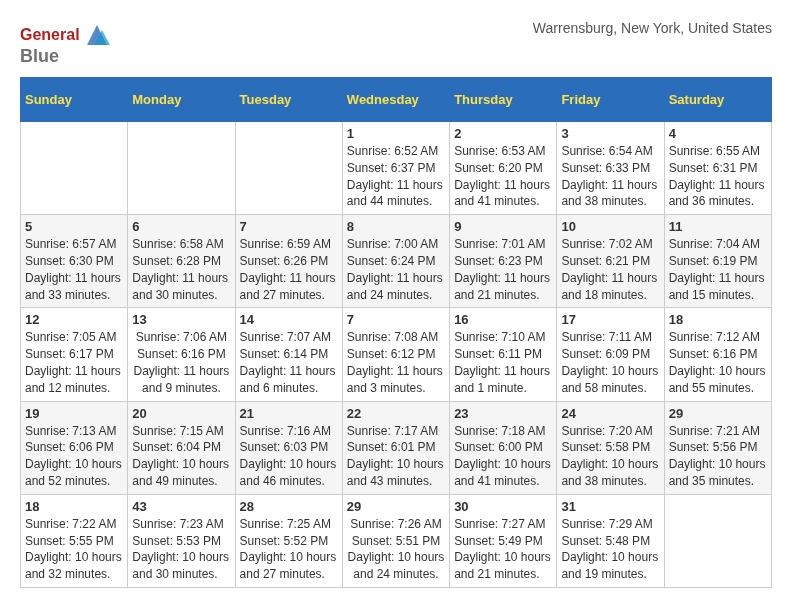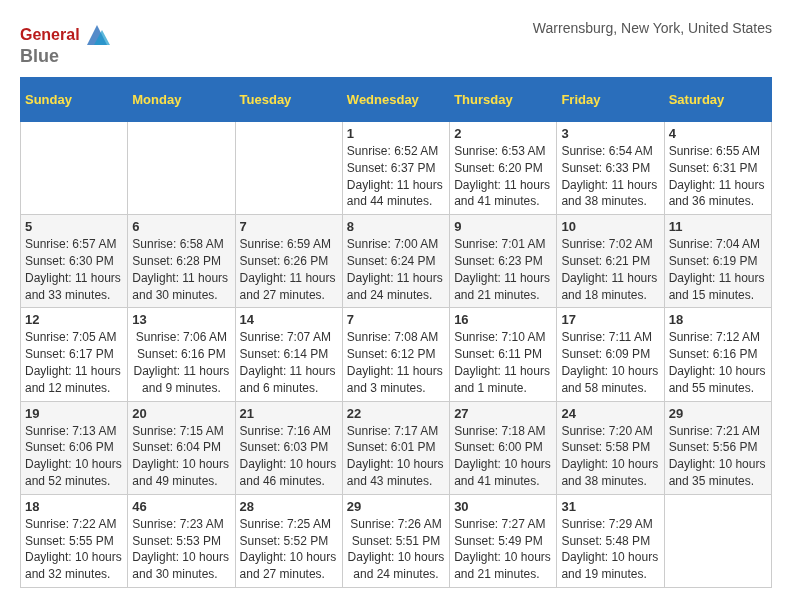--- a/index.html
+++ b/index.html
@@ -262,21 +262,21 @@
 Sunset: 6:03 PM
 Daylight: 10 hours and 46 minutes.</div>
         </td>
         <td>
           <span class="day-num">22</span>
           <div class="day-info" style="white-space: pre-line;">Sunrise: 7:17 AM
 Sunset: 6:01 PM
 Daylight: 10 hours and 43 minutes.</div>
         </td>
         <td>
-          <span class="day-num">27</span>
+          <span class="day-num">23</span>
           <div class="day-info" style="white-space: pre-line;">Sunrise: 7:18 AM
 Sunset: 6:00 PM
 Daylight: 10 hours and 41 minutes.</div>
         </td>
         <td>
           <span class="day-num">24</span>
           <div class="day-info" style="white-space: pre-line;">Sunrise: 7:20 AM
 Sunset: 5:58 PM
 Daylight: 10 hours and 38 minutes.</div>
         </td>
@@ -288,21 +288,21 @@
         </td>
       </tr>
       <tr>
         <td>
           <span class="day-num">18</span>
           <div class="day-info" style="white-space: pre-line;">Sunrise: 7:22 AM
 Sunset: 5:55 PM
 Daylight: 10 hours and 32 minutes.</div>
         </td>
         <td>
-          <span class="day-num">46</span>
+          <span class="day-num">43</span>
           <div class="day-info" style="white-space: pre-line;">Sunrise: 7:23 AM
 Sunset: 5:53 PM
 Daylight: 10 hours and 30 minutes.</div>
         </td>
         <td>
           <span class="day-num">28</span>
           <div class="day-info" style="white-space: pre-line;">Sunrise: 7:25 AM
 Sunset: 5:52 PM
 Daylight: 10 hours and 27 minutes.</div>
         </td>

